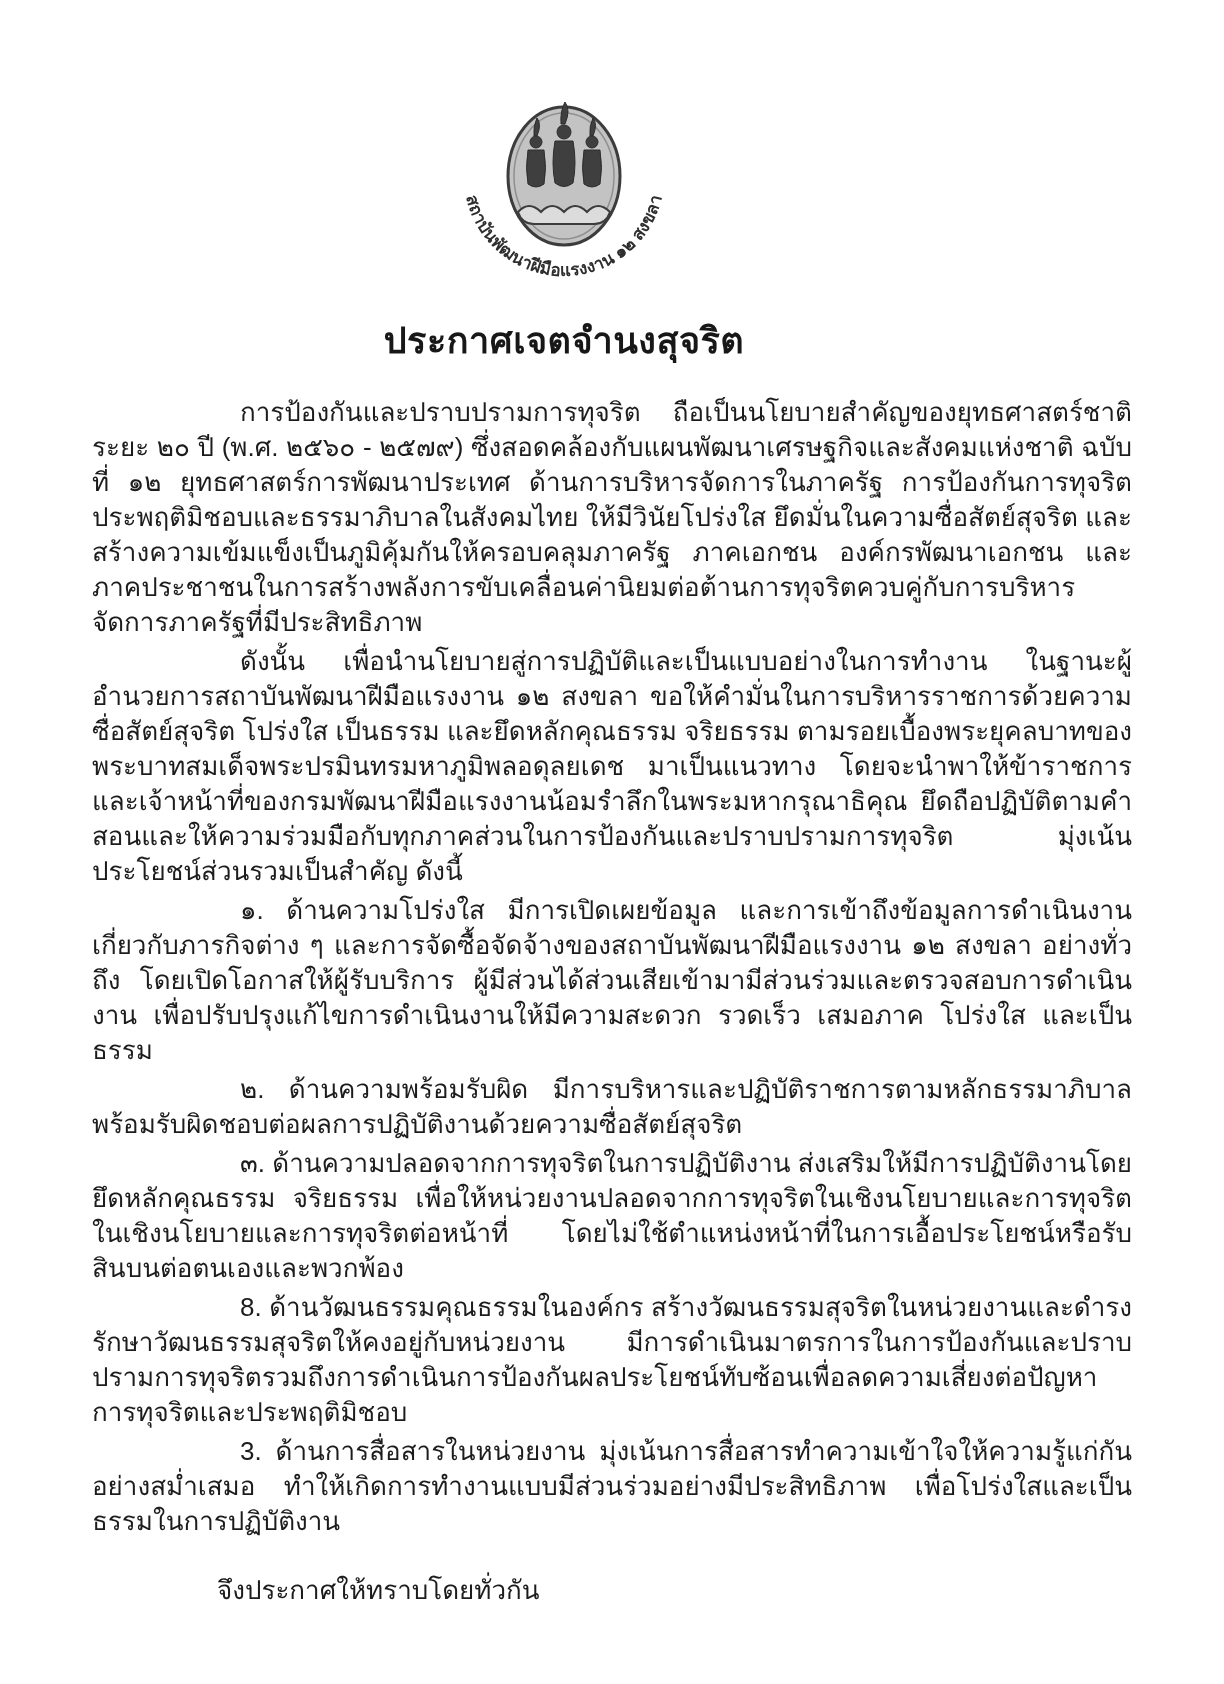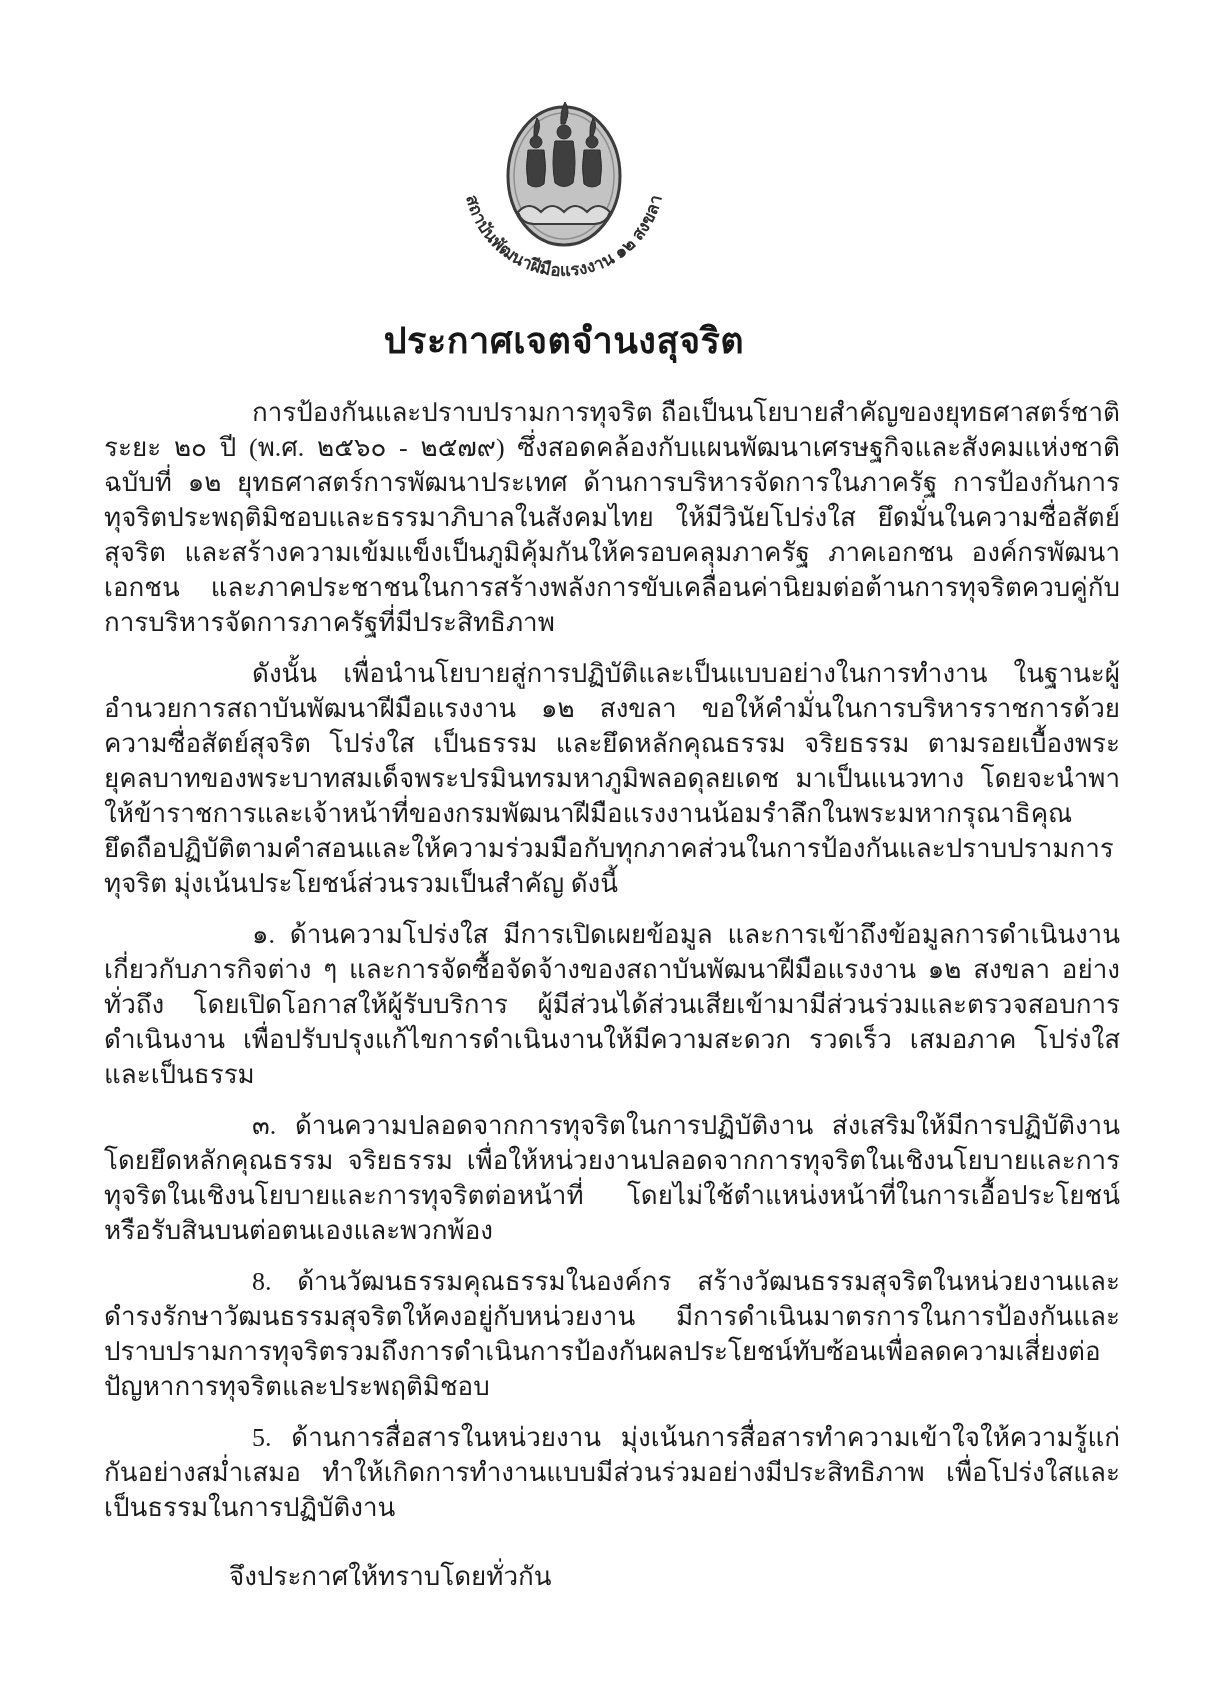--- a/index.html
+++ b/index.html
@@ -36,21 +36,21 @@
   }
   
   .content {
     margin: 26px auto 0 auto;
     width: 1048px;
     font-size: 26px;
     line-height: 35px;
     text-align: justify;
     color: #1c1c1c;
   }
-  .content p { margin: 16px; text-indent: 148px; font-family: Liberation Serif, serif; }
+  .content p { margin: 4px; text-indent: 148px; }
   .closing { margin-top: 34px !important; text-indent: 125px !important; }
 </style>
 </head>
 <body>
 
 <div class="page">
 
   <header class="seal-wrap">
     <svg class="seal-svg" width="340" height="212" viewBox="0 0 340 212" aria-hidden="true">
       <defs>
@@ -82,19 +82,20 @@
       </text>
     </svg>
   </header>
 
   <h1 class="doc-title">ประกาศเจตจำนงสุจริต</h1>
 
   <main class="content">
     <p>การป้องกันและปราบปรามการทุจริต ถือเป็นนโยบายสำคัญของยุทธศาสตร์ชาติ ระยะ ๒๐ ปี (พ.ศ. ๒๕๖๐ - ๒๕๗๙) ซึ่งสอดคล้องกับแผนพัฒนาเศรษฐกิจและสังคมแห่งชาติ ฉบับที่ ๑๒ ยุทธศาสตร์การพัฒนาประเทศ ด้านการบริหารจัดการในภาครัฐ การป้องกันการทุจริตประพฤติมิชอบและธรรมาภิบาลในสังคมไทย ให้มีวินัยโปร่งใส ยึดมั่นในความซื่อสัตย์สุจริต และสร้างความเข้มแข็งเป็นภูมิคุ้มกันให้ครอบคลุมภาครัฐ ภาคเอกชน องค์กรพัฒนาเอกชน และภาคประชาชนในการสร้างพลังการขับเคลื่อนค่านิยมต่อต้านการทุจริตควบคู่กับการบริหารจัดการภาครัฐที่มีประสิทธิภาพ</p>
     <p>ดังนั้น เพื่อนำนโยบายสู่การปฏิบัติและเป็นแบบอย่างในการทำงาน ในฐานะผู้อำนวยการสถาบันพัฒนาฝีมือแรงงาน ๑๒ สงขลา ขอให้คำมั่นในการบริหารราชการด้วยความซื่อสัตย์สุจริต โปร่งใส เป็นธรรม และยึดหลักคุณธรรม จริยธรรม ตามรอยเบื้องพระยุคลบาทของพระบาทสมเด็จพระปรมินทรมหาภูมิพลอดุลยเดช มาเป็นแนวทาง โดยจะนำพาให้ข้าราชการและเจ้าหน้าที่ของกรมพัฒนาฝีมือแรงงานน้อมรำลึกในพระมหากรุณาธิคุณ ยึดถือปฏิบัติตามคำสอนและให้ความร่วมมือกับทุกภาคส่วนในการป้องกันและปราบปรามการทุจริต มุ่งเน้นประโยชน์ส่วนรวมเป็นสำคัญ ดังนี้</p>
     <p>๑. ด้านความโปร่งใส มีการเปิดเผยข้อมูล และการเข้าถึงข้อมูลการดำเนินงานเกี่ยวกับภารกิจต่าง ๆ และการจัดซื้อจัดจ้างของสถาบันพัฒนาฝีมือแรงงาน ๑๒ สงขลา อย่างทั่วถึง โดยเปิดโอกาสให้ผู้รับบริการ ผู้มีส่วนได้ส่วนเสียเข้ามามีส่วนร่วมและตรวจสอบการดำเนินงาน เพื่อปรับปรุงแก้ไขการดำเนินงานให้มีความสะดวก รวดเร็ว เสมอภาค โปร่งใส และเป็นธรรม</p>
+    <p>๒. ด้านความพร้อมรับผิด มีการบริหารและปฏิบัติราชการตามหลักธรรมาภิบาลพร้อมรับผิดชอบต่อผลการปฏิบัติงานด้วยความซื่อสัตย์สุจริต</p>
     <p>๓. ด้านความปลอดจากการทุจริตในการปฏิบัติงาน ส่งเสริมให้มีการปฏิบัติงานโดยยึดหลักคุณธรรม จริยธรรม เพื่อให้หน่วยงานปลอดจากการทุจริตในเชิงนโยบายและการทุจริตในเชิงนโยบายและการทุจริตต่อหน้าที่ โดยไม่ใช้ตำแหน่งหน้าที่ในการเอื้อประโยชน์หรือรับสินบนต่อตนเองและพวกพ้อง</p>
     <p>8. ด้านวัฒนธรรมคุณธรรมในองค์กร สร้างวัฒนธรรมสุจริตในหน่วยงานและดำรงรักษาวัฒนธรรมสุจริตให้คงอยู่กับหน่วยงาน มีการดำเนินมาตรการในการป้องกันและปราบปรามการทุจริตรวมถึงการดำเนินการป้องกันผลประโยชน์ทับซ้อนเพื่อลดความเสี่ยงต่อปัญหาการทุจริตและประพฤติมิชอบ</p>
-    <p>5. ด้านการสื่อสารในหน่วยงาน มุ่งเน้นการสื่อสารทำความเข้าใจให้ความรู้แก่กันอย่างสม่ำเสมอ ทำให้เกิดการทำงานแบบมีส่วนร่วมอย่างมีประสิทธิภาพ เพื่อโปร่งใสและเป็นธรรมในการปฏิบัติงาน</p>
+    <p>3. ด้านการสื่อสารในหน่วยงาน มุ่งเน้นการสื่อสารทำความเข้าใจให้ความรู้แก่กันอย่างสม่ำเสมอ ทำให้เกิดการทำงานแบบมีส่วนร่วมอย่างมีประสิทธิภาพ เพื่อโปร่งใสและเป็นธรรมในการปฏิบัติงาน</p>
     <p class="closing">จึงประกาศให้ทราบโดยทั่วกัน</p>
   </main>
 
 </div>
 
 </body></html>

